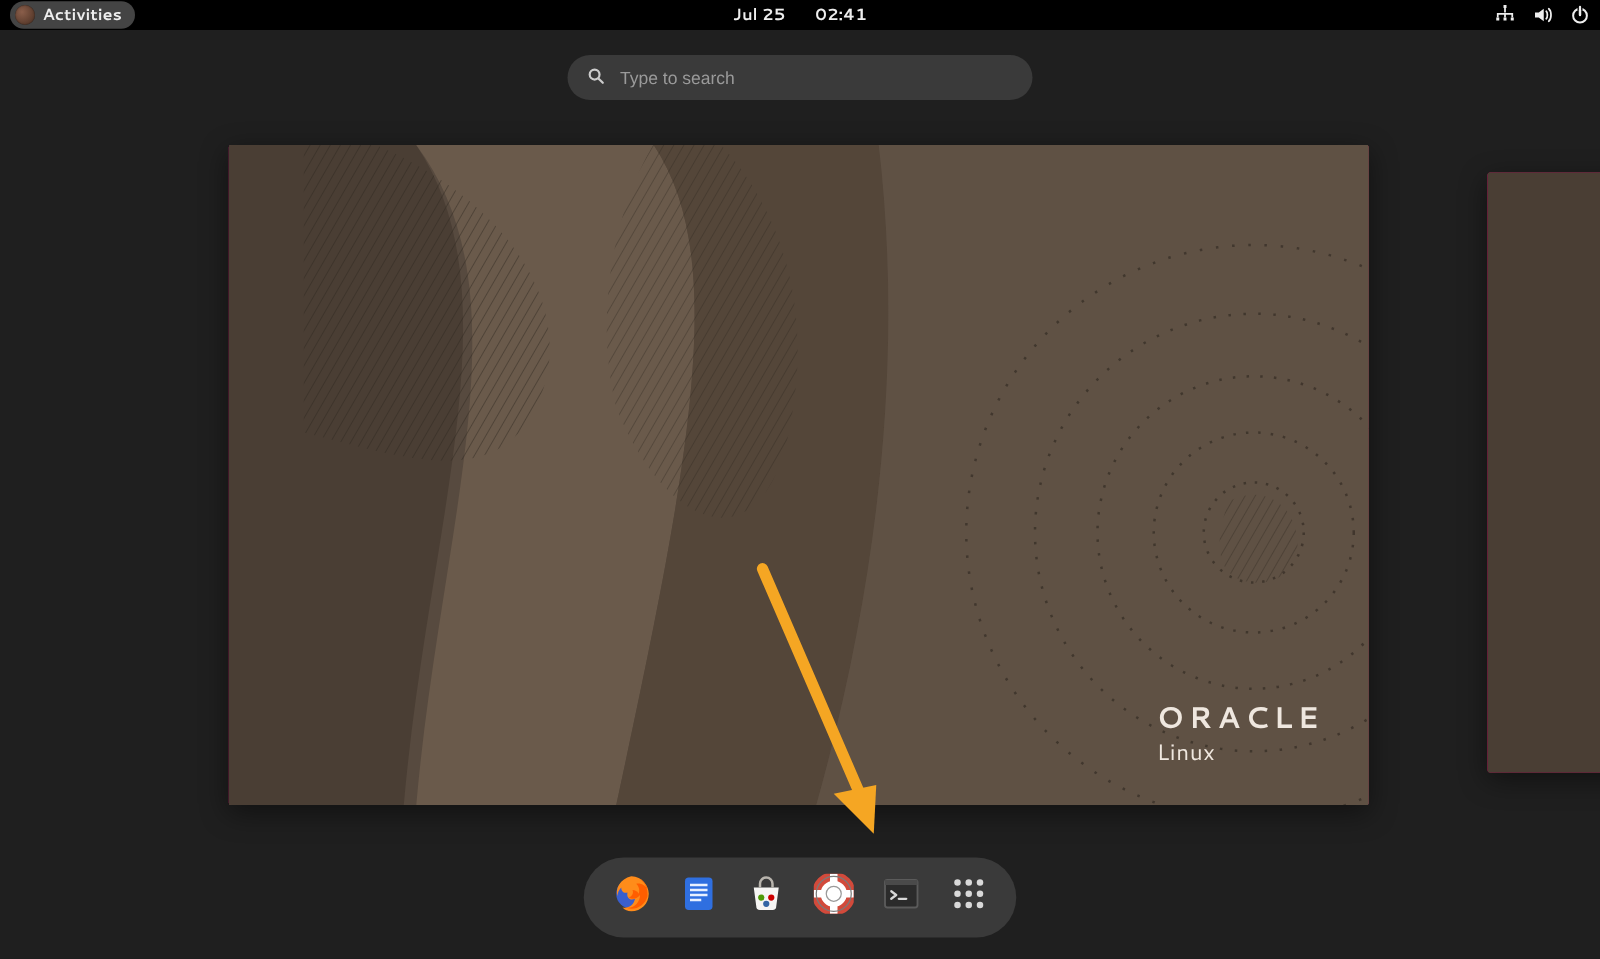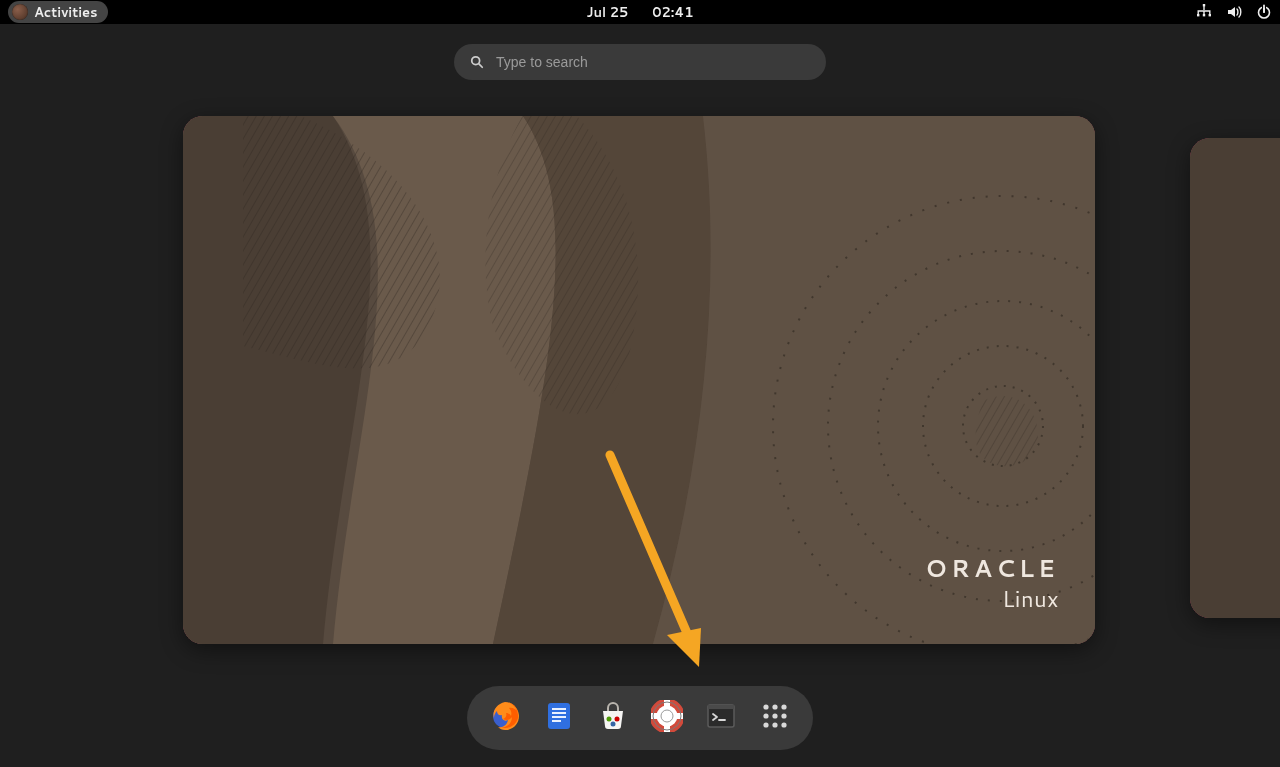--- a/index.html
+++ b/index.html
@@ -66,21 +66,21 @@
     border: none;
     outline: none;
     color: #ffffff;
     font-size: 14px;
   }
   .search-input::placeholder { color: #9a9a9a; }
 
   
   .ws {
     position: absolute;
-    border-radius: 20px;
+    border-radius: 2px;
     overflow: hidden;
     background: #be185d;
     box-shadow: 0 6px 22px rgba(0,0,0,.45);
   }
   .ws-main { left: 183px; top: 116px; width: 912px; height: 528px; }
   .ws-next { left: 1190px; top: 138px; width: 912px; height: 480px; }
 
   .wp-svg { width: 100%; height: 100%; display: block; }
 
   .brand {
@@ -89,25 +89,24 @@
     bottom: 30px;
     text-align: left;
     color: #efe7df;
   }
   .brand .oracle {
     font-size: 24px;
     font-weight: 700;
     letter-spacing: 4px;
   }
   .brand .linux {
-    font-size: 22px;
+    font-size: 18px;
     font-weight: 400;
     letter-spacing: .5px;
     margin-top: -2px;
-    text-align: right;
   }
 
   
   .arrow {
     position: absolute;
     left: 595px; top: 445px;
     width: 120px; height: 240px;
     pointer-events: none;
   }
 

